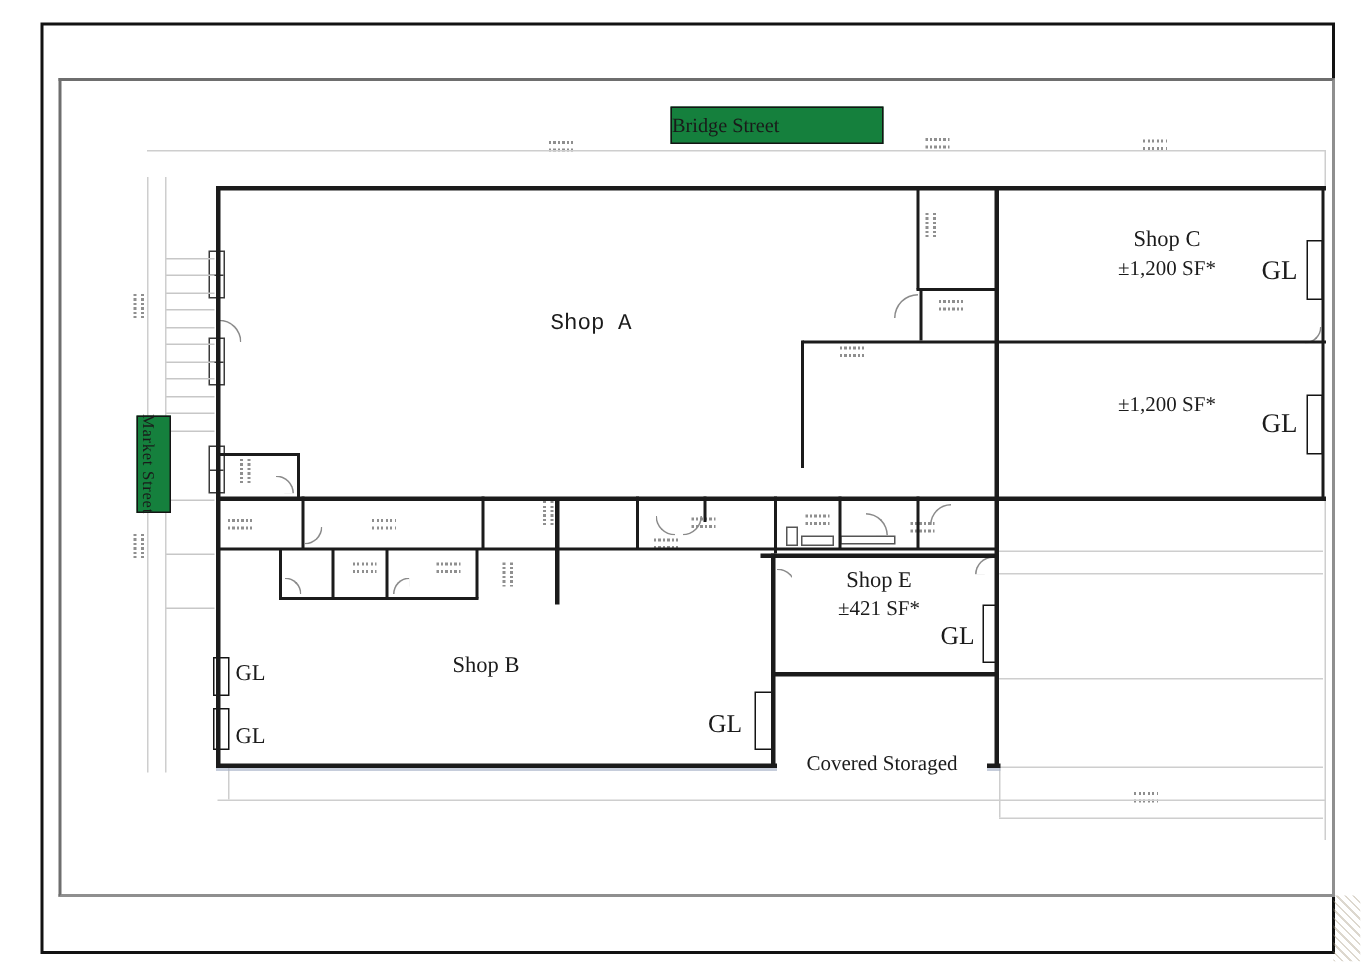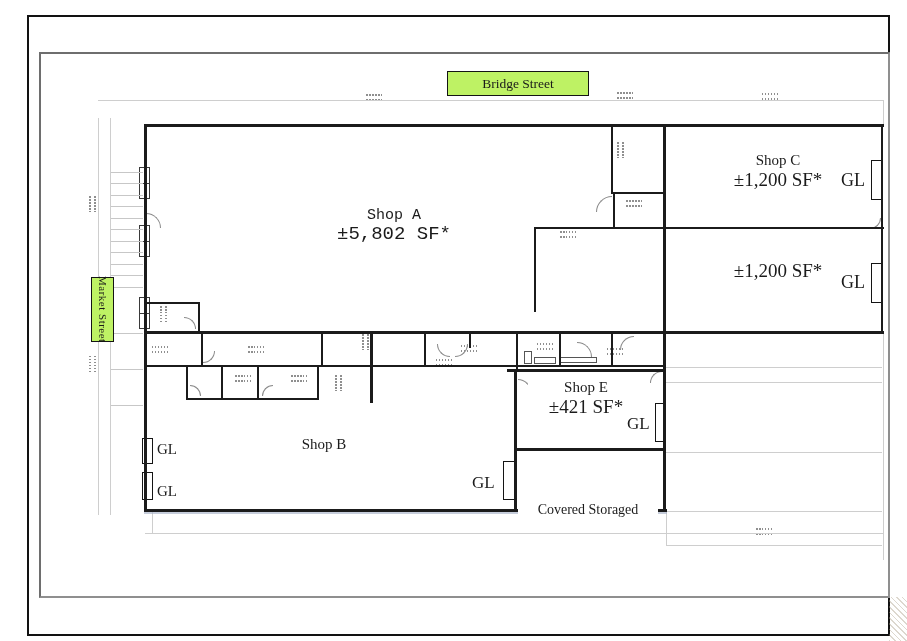--- a/index.html
+++ b/index.html
@@ -25,27 +25,27 @@
   .arc-tl{border-right:none;border-bottom:none;border-top-left-radius:100%;}
   .arc-br{border-left:none;border-top:none;border-bottom-right-radius:100%;}
   .arc-bl{border-right:none;border-top:none;border-bottom-left-radius:100%;}
   .scr{width:16px;height:8px;}
   .scr::before,.scr::after{content:"";position:absolute;left:0;right:0;height:2px;
     background:repeating-linear-gradient(90deg,#8f8f8f 0 1.5px,transparent 1.5px 3px);}
   .scr::before{top:0;}
   .scr::after{top:5px;}
   .scr-v{transform:rotate(90deg);transform-origin:8px 4px;}
   
-  .street-box{border:1.5px solid #141414;background:#bef264;display:flex;align-items:center;justify-content:center;}
+  .street-box{border:1.5px solid #141414;background:#15803d;display:flex;align-items:center;justify-content:flex-start;}
   .bridge{left:447px;top:71px;width:140px;height:23px;font-size:13.5px;}
   .market{left:91px;top:277px;width:21px;height:63px;font-size:11px;}
   .market span{writing-mode:vertical-rl;white-space:nowrap;letter-spacing:.5px;}
   .unit-label{text-align:center;line-height:19px;color:#1b1b1b;}
   .unit-name{font-size:15px;display:block;}
-  .unit-area{font-size:19px;display:block;}
+  .unit-area{font-size:14px;display:block;}
   .gl{color:#1b1b1b;}
   .noise{left:889px;top:597px;width:18px;height:44px;
     background:repeating-linear-gradient(45deg,rgba(165,152,128,.38) 0 1px,transparent 1px 4px);}
 </style>
 </head>
 <body>
 
 <div class="abs outer-border"></div>
 <div class="abs inner-frame"></div>
 <div class="abs noise"></div>
@@ -158,21 +158,20 @@
 
   <div class="abs street-box bridge">
     <span>Bridge Street</span>
   </div>
   <div class="abs street-box market">
     <span>Market Street</span>
   </div>
 
   <div class="abs unit-label" style="left:324px;top:206px;width:140px;font-family:Liberation Mono, monospace;">
     <span class="unit-name">Shop A</span>
-    <span class="unit-area">±5,802 SF*</span>
   </div>
   <div class="abs unit-label" style="left:254px;top:435px;width:140px;">
     <span class="unit-name">Shop B</span>
   </div>
   <div class="abs unit-label" style="left:708px;top:151px;width:140px;">
     <span class="unit-name">Shop C</span>
     <span class="unit-area">±1,200 SF*</span>
   </div>
   <div class="abs unit-label" style="left:708px;top:261px;width:140px;">
     <span class="unit-area">±1,200 SF*</span>

